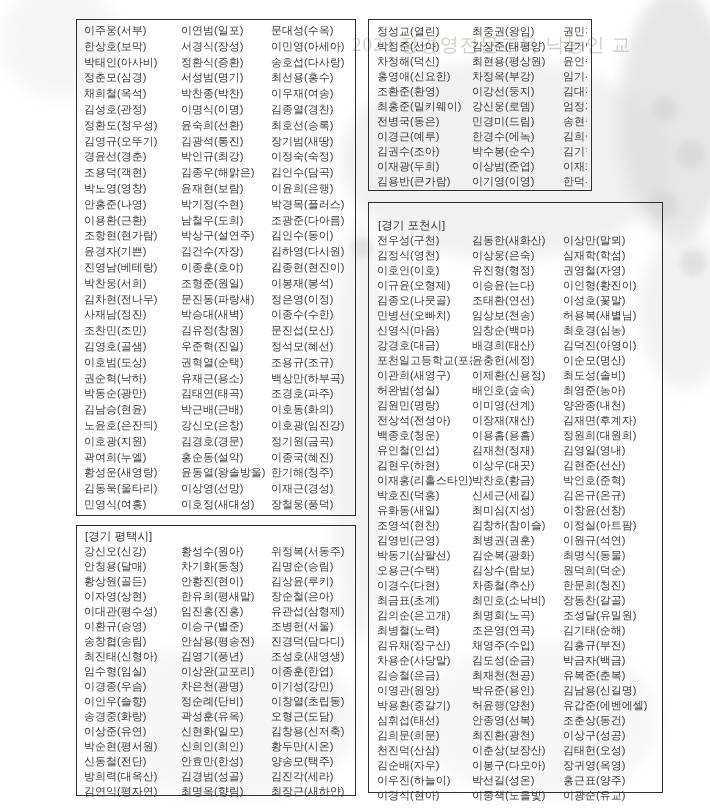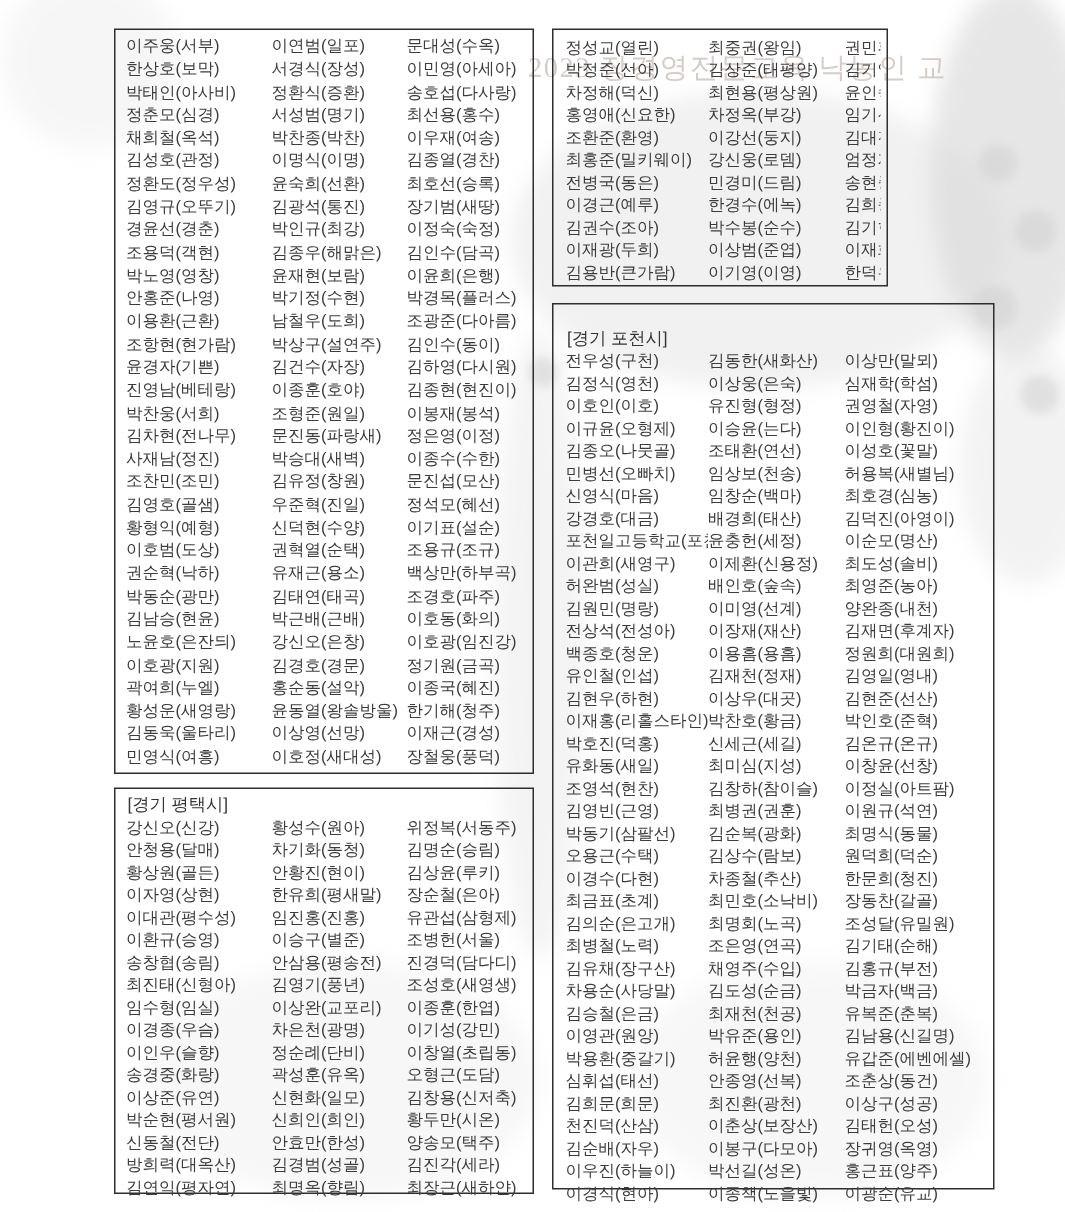--- a/index.html
+++ b/index.html
@@ -164,25 +164,20 @@
       <span class="cell">조찬민(조민)</span>
       <span class="cell">김유정(창원)</span>
       <span class="cell">문진섭(모산)</span>
     </div>
     <div class="row">
       <span class="cell">김영호(골샘)</span>
       <span class="cell">우준혁(진일)</span>
       <span class="cell">정석모(혜선)</span>
     </div>
     <div class="row">
-      <span class="cell">황형익(예형)</span>
-      <span class="cell">신덕현(수양)</span>
-      <span class="cell">이기표(설순)</span>
-    </div>
-    <div class="row">
       <span class="cell">이호범(도상)</span>
       <span class="cell">권혁열(순택)</span>
       <span class="cell">조용규(조규)</span>
     </div>
     <div class="row">
       <span class="cell">권순혁(낙하)</span>
       <span class="cell">유재근(용소)</span>
       <span class="cell">백상만(하부곡)</span>
     </div>
     <div class="row">

